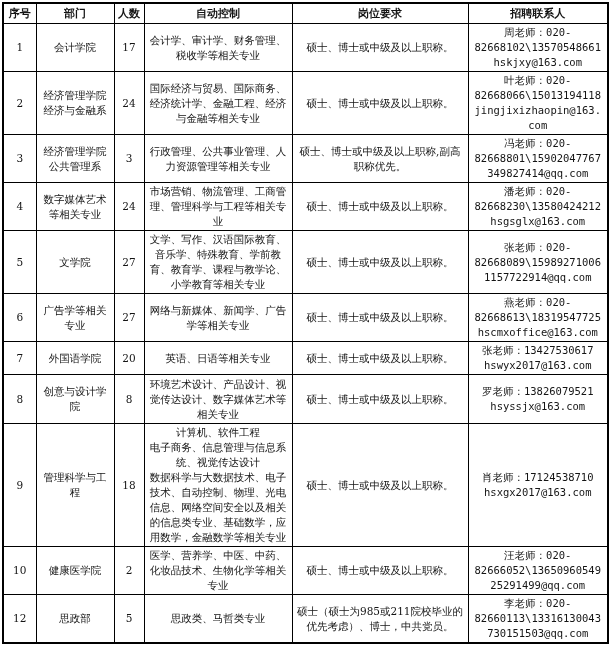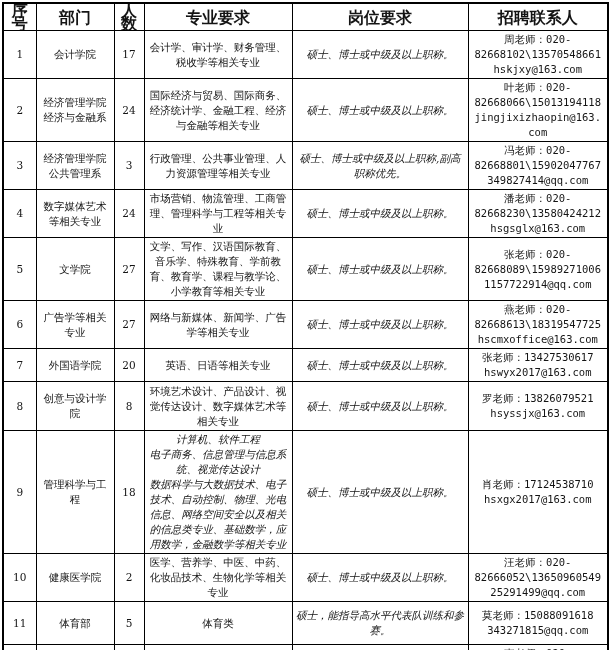--- a/index.html
+++ b/index.html
@@ -28,26 +28,26 @@
     text-align: center;
     vertical-align: middle;
     font-size: 10.5px;
     line-height: 15px;
     white-space: pre-line;
     overflow: hidden;
     word-break: break-word;
   }
   table.rec th {
     font-weight: bold;
-    font-size: 16px;
+    font-size: 11px;
     height: 19px;
     line-height: 13px;
     padding: 0 1px;
   }
-  td.left { text-align: left; font-style: italic; }
+  td.left { text-align: left; }
   td.contact {
     font-family: "DejaVu Sans Mono", "DejaVu Serif", monospace;
     font-size: 10px;
     padding: 1px 0;
     line-height: 15px;
   }
   
   tbody tr:nth-child(1)  { height: 41px; }
   tbody tr:nth-child(2)  { height: 51px; }
   tbody tr:nth-child(3)  { height: 47px; }
@@ -78,21 +78,21 @@
         <col class="c-count">
       <col class="c-major">
         <col class="c-req">
         <col class="c-cont">
     </colgroup>
     <thead>
       <tr>
         <th>序号</th>
         <th>部门</th>
         <th>人数</th>
-        <th>专业要求</th>
+        <th>自动控制</th>
         <th>岗位要求</th>
         <th>招聘联系人</th>
       </tr>
     </thead>
     <tbody>
       <tr>
         <td>1</td>
         <td>会计学院</td>
         <td>17</td>
         <td>会计学、审计学、财务管理、税收学等相关专业</td>
@@ -184,29 +184,20 @@
         <td>10</td>
         <td>健康医学院</td>
         <td>2</td>
         <td>医学、营养学、中医、中药、化妆品技术、生物化学等相关专业</td>
         <td class="left">硕士、博士或中级及以上职称。</td>
         <td class="contact">汪老师：020-
 82666052\13650960549
 25291499@qq.com</td>
       </tr>
       <tr>
-        <td>11</td>
-        <td>体育部</td>
-        <td>5</td>
-        <td>体育类</td>
-        <td class="left">硕士，能指导高水平代表队训练和参赛。</td>
-        <td class="contact">莫老师：15088091618
-343271815@qq.com</td>
-      </tr>
-      <tr>
         <td>12</td>
         <td>思政部</td>
         <td>5</td>
         <td>思政类、马哲类专业</td>
         <td class="left">硕士（硕士为985或211院校毕业的优先考虑）、博士，中共党员。</td>
         <td class="contact">李老师：020-
 82660113\13316130043
 730151503@qq.com</td>
       </tr>
     </tbody>

